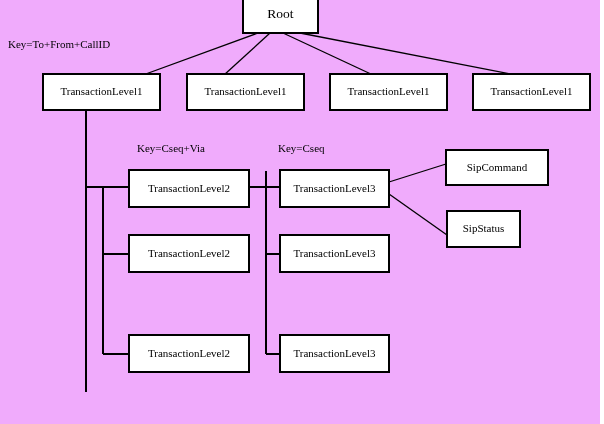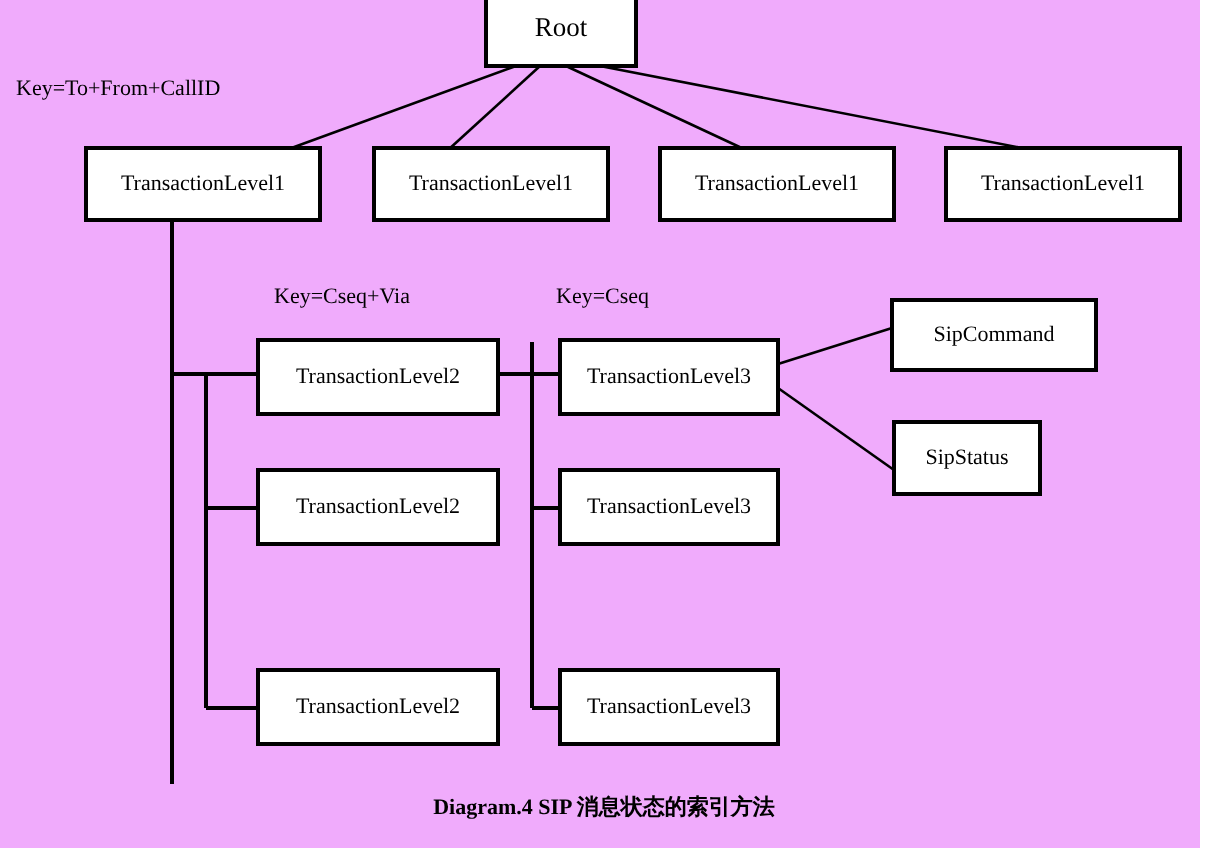--- a/index.html
+++ b/index.html
@@ -170,15 +170,14 @@
       <rect class="node-rect" x="447" y="211" width="73" height="36"></rect>
       <text class="node-label" x="483.5" y="229.5">SipStatus</text>
     </g>
 
     <text class="key-label" x="8" y="45">Key=To+From+CallID</text>
     <text class="key-label" x="137" y="149">Key=Cseq+Via</text>
     <text class="key-label" x="278" y="149">Key=Cseq</text>
 
   </svg>
 
-  <div class="caption-text" style="top: 396px;">Diagram.4 SIP 消息状态的索引方法</div>
 
 </div>
 
 </body></html>

